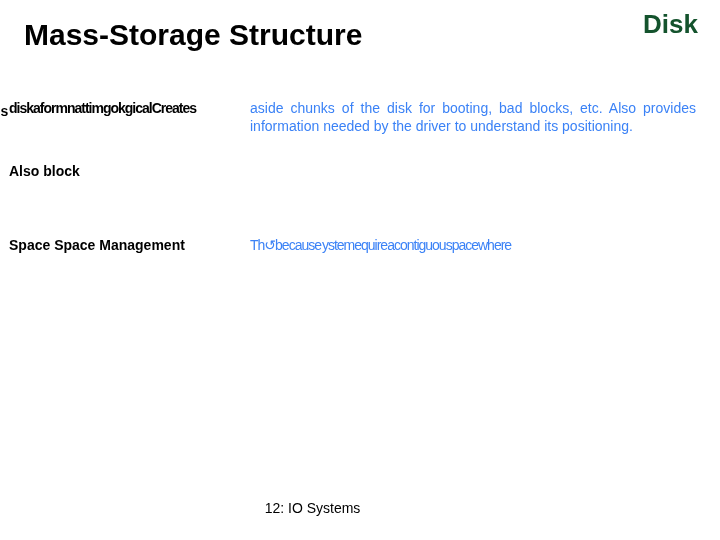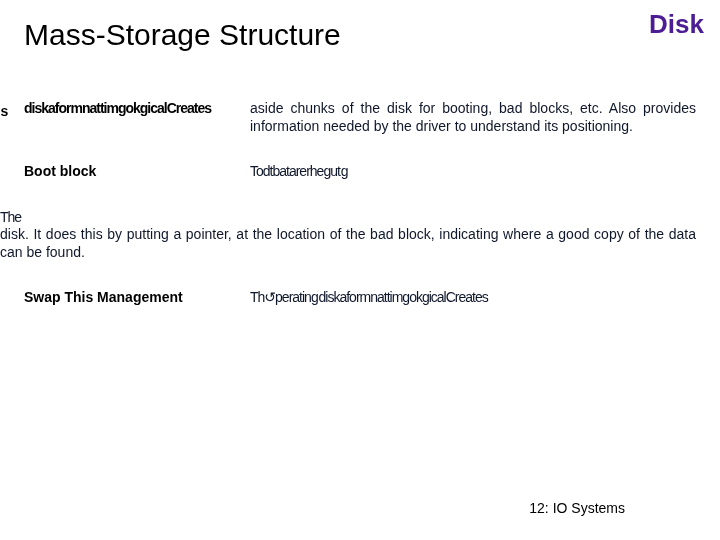--- a/index.html
+++ b/index.html
@@ -16,77 +16,77 @@
     position: relative;
     width: 720px;
     height: 540px;
     box-sizing: border-box;
   }
   .title-main {
     position: absolute;
     left: 24px;
     top: 18px;
     font-size: 30px;
-    font-weight: normal;
+    font-weight: bold;
     color: #000000;
   }
   .title-right {
     position: absolute;
-    right: 16px;
+    right: 22px;
     top: 10px;
     font-size: 26px;
     font-weight: bold;
-    color: #4c1d95;
+    color: #14532d;
     text-align: center;
     line-height: 1.15;
   }
   .body {
     position: absolute;
     left: 0;
     top: 100px;
     width: 720px;
     box-sizing: border-box;
   }
   .row {
     display: flex;
     align-items: flex-start;
     margin-bottom: 28px;
   }
   .label {
     flex: 0 0 250px;
-    padding-left: 24px;
+    padding-left: 9px;
     padding-right: 10px;
     font-size: 14px;
     font-weight: bold;
     color: #000000;
     box-sizing: border-box;
     white-space: nowrap;
     overflow: visible;
   }
   .label .garble {
     letter-spacing: -1px;
   }
   .desc {
     flex: 1 1 auto;
     padding-right: 24px;
     font-size: 14px;
     line-height: 1.25;
     text-align: justify;
-    color: #0f172a;
+    color: #3b82f6;
   }
   .desc .lead {
     letter-spacing: -1px;
     word-spacing: -2px;
   }
   .footer {
     position: absolute;
     left: 0;
     bottom: 24px;
     width: 625px;
-    text-align: right;
+    text-align: center;
     font-size: 14px;
     color: #000000;
   }
   .edge-text {
     position: absolute;
     left: -8px;
     top: 103px;
     font-size: 14px;
     font-weight: bold;
     color: #000000;
@@ -112,40 +112,36 @@
         <span class="garble">diskaformnattimgokgicalCreates</span>
       </div>
       <div class="desc">
         <span class="lead"></span>
         <span>aside chunks of the disk for booting, bad blocks, etc.  Also provides information needed by the driver to understand its positioning.</span>
       </div>
     </div>
 
     <div class="row">
       <div class="label">
-        <span>Boot block</span>
+        <span>Also block</span>
       </div>
       <div class="desc">
-        <span class="lead">Todtbatarerhegut g</span><br>
+        <br>
       </div>
     </div>
 
     <div class="row">
-      <div class="desc">
-        <span class="lead">The</span><br>
-        <span>disk.  It does this by putting a pointer, at the location of the bad block, indicating where a good copy of the data can be found.</span>
-      </div>
     </div>
 
     <div class="row">
       <div class="label">
-        <span>Swap This Management</span>
+        <span>Space Space Management</span>
       </div>
       <div class="desc">
-        <span class="lead">Th↺perating diskaformnattimgokgicalCreates</span><br>
+        <span class="lead">Th↺because ystemequireacontiguouspacewhere</span><br>
       </div>
     </div>
 
   </div>
 
   <div class="footer">12: IO Systems</div>
 
 </div>
 
 </body></html>

